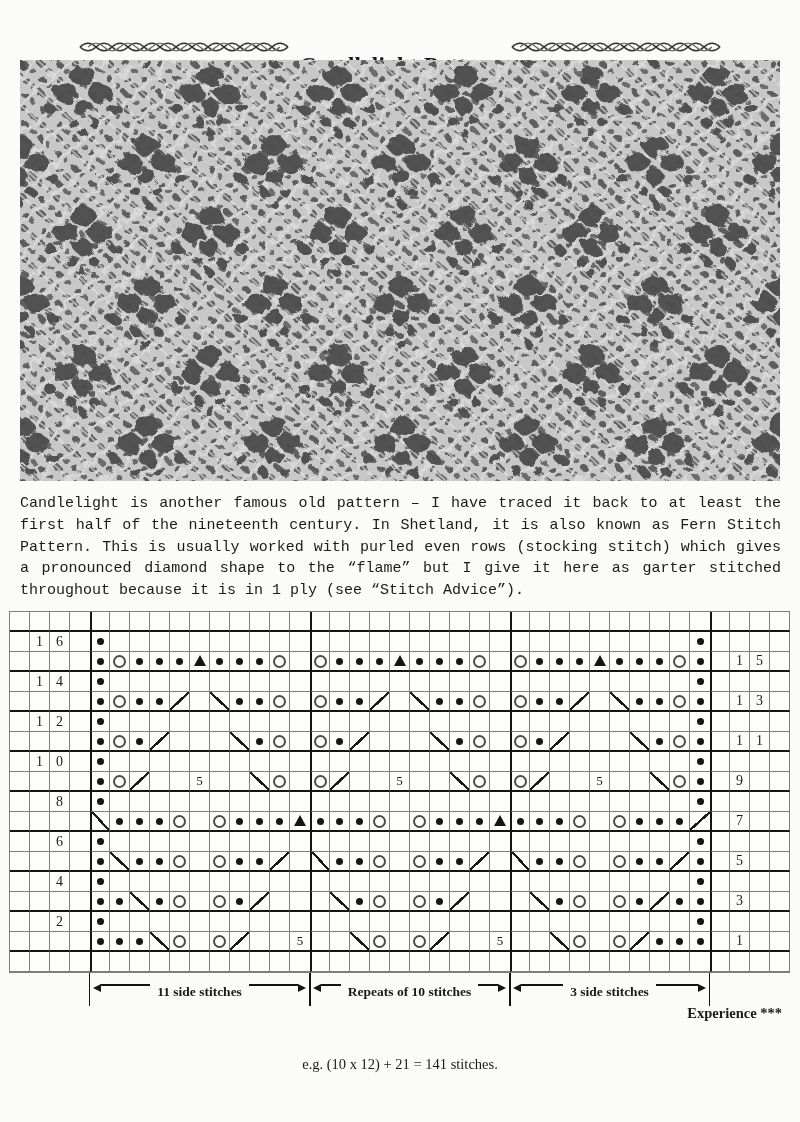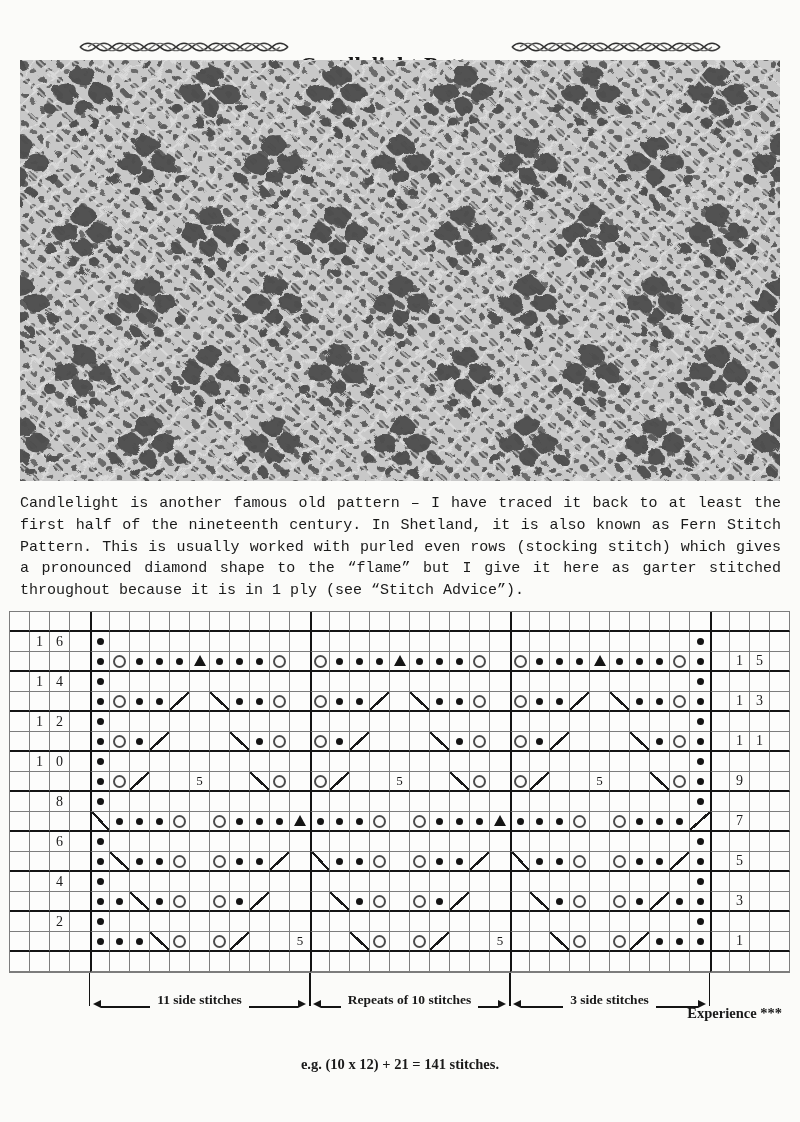--- a/index.html
+++ b/index.html
@@ -32,30 +32,30 @@
   .tri{width:0;height:0;border-left:6px solid transparent;border-right:6px solid transparent;border-bottom:11px solid #151515;margin-top:-2px;}
   .num{font-size:13px;font-family:"Liberation Serif",serif;}
   .rowlab{font-size:14px;font-family:"Liberation Serif",serif;}
   .cell.sl{background-image:linear-gradient(to bottom right,transparent 45.5%,#1a1a1a 45.5%,#1a1a1a 54.5%,transparent 54.5%);}
   .cell.bsl{background-image:linear-gradient(to top right,transparent 45.5%,#1a1a1a 45.5%,#1a1a1a 54.5%,transparent 54.5%);}
 
   
   .underchart{position:absolute;left:9px;top:973px;width:782px;height:44px;}
   .sep{position:absolute;top:0;width:2px;height:33px;background:#141414;}
   .sep.thin{width:1px;}
-  .zone{position:absolute;top:19px;height:16px;display:flex;align-items:flex-end;}
+  .zone{position:absolute;top:11px;height:16px;display:flex;align-items:flex-start;}
   .aline{flex:1;height:0;border-top:2px solid #141414;}
   .ah-l{width:0;height:0;border-top:4px solid transparent;border-bottom:4px solid transparent;border-right:8px solid #141414;}
   .ah-r{width:0;height:0;border-top:4px solid transparent;border-bottom:4px solid transparent;border-left:8px solid #141414;}
   .ztext{font-size:13.5px;font-weight:bold;padding:0 7px;white-space:nowrap;}
 
   
   .experience{position:absolute;left:9px;top:1005px;width:773px;text-align:right;font-size:14.5px;font-weight:bold;}
   .cast1{position:absolute;left:0;top:1031px;width:100%;text-align:center;font-size:14.5px;font-weight:bold;}
-  .cast2{position:absolute;left:0;top:1056px;width:100%;text-align:center;font-size:14.5px;font-weight:bold;}
+  .cast2{position:absolute;left:0;top:1056px;width:100%;text-align:center;font-size:14.5px;font-weight:normal;}
   .nb{position:absolute;left:20px;top:1086px;width:760px;font-size:15px;}
   .nb b{margin-right:6px;}
 </style>
 </head>
 <body>
 
 <div class="page">
 
   <div class="header">
     <svg class="squiggle" width="212" height="18" viewBox="0 0 212 18">

